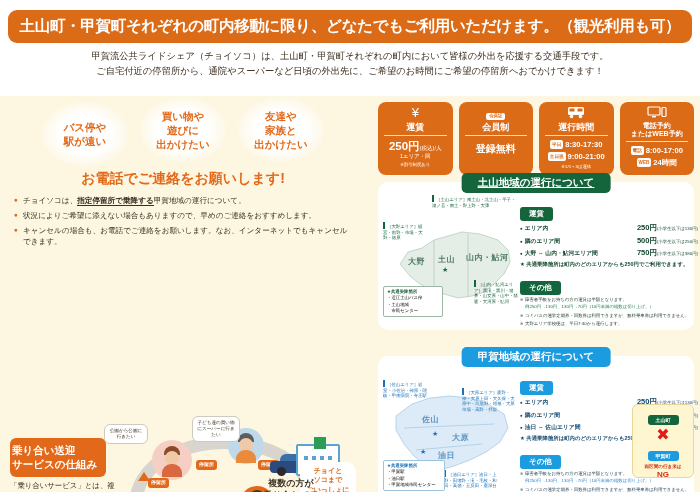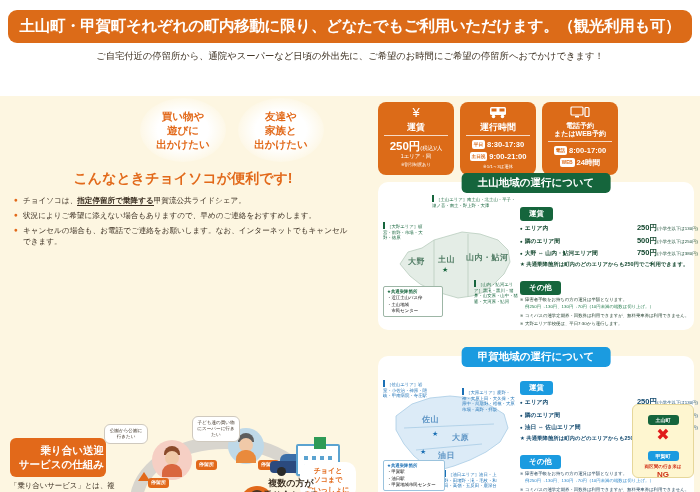--- a/index.html
+++ b/index.html
@@ -57,21 +57,21 @@
   .bl { font-size: 7.6px; color: #3b2f22; line-height: 1.55; margin-bottom: 3px; position: relative; padding-left: 9px; }
   .bl::before { content: "\25CF"; color: #E2691A; position: absolute; left: 0; top: 0; font-size: 6.5px; }
   .bl .u { border-bottom: 1px solid #3b2f22; font-weight: bold; }
   .bl .ind { display: block; padding-left: 1px; }
 
   
   .flow-wrap { position: absolute; left: 0; top: 318px; width: 366px; height: 174px; }
   .flow-title {
     position: absolute; left: 10px; top: 24px; width: 96px;
     background: #E2691A; color: #fff; font-weight: bold; font-size: 10.5px;
-    text-align: right; border-radius: 6px; padding: 6px 2px; line-height: 1.3;
+    text-align: left; border-radius: 6px; padding: 6px 2px; line-height: 1.3;
   }
   .flow-desc {
     position: absolute; left: 10px; top: 66px; width: 108px;
     font-size: 7.4px; color: #3b2f22; line-height: 1.62;
   }
   .loop {
     position: absolute; left: 130px; top: 22px; width: 190px; height: 130px;
     border: 13px solid #D8D5CE; border-radius: 50%;
   }
   .node { position: absolute; border-radius: 50%; }
@@ -127,21 +127,21 @@
   .ic-note { font-size: 4.4px; line-height: 1.3; margin-top: 1px; }
   .tg { display:inline-block; background:#fff; color:#DC6B18; font-size:4.6px; font-weight:bold; border-radius:2px; padding:0.5px 2px; margin-right:2px; vertical-align:1px; }
   .ic-line { font-size: 7.6px; font-weight: bold; line-height: 1.6; }
   .badge-mini { display:inline-block; background:#fff; color:#DC6B18; font-size:4.4px; font-weight:bold; border-radius:2px; padding:1px 3px; }
 
   .panel { position: relative; margin: 7px 6px 0 8px; background: #fff; border-radius: 10px; height: 148px; }
   .panel-head {
     position: absolute; left: 50%; transform: translateX(-50%); top: -9px;
     color: #fff; font-weight: bold; font-size: 10.5px; padding: 3px 16px; border-radius: 5px; white-space: nowrap;
   }
-  .ph-green { background: #15653C; }
+  .ph-green { background: #15653C; text-decoration: underline; }
   .ph-blue  { background: #1B9BE0; }
 
   .map-area { position: absolute; left: 4px; top: 14px; width: 136px; height: 130px; }
   .map-svg { position:absolute; left:0; top:0; }
   .mlabel { position: absolute; font-size: 4.4px; line-height: 1.32; }
   .mlabel.g { color:#15653C; }
   .mlabel.b { color:#1B70B5; }
   .mlabel .bar { display:inline-block; width:2px; height:7px; vertical-align:-1px; margin-right:2px; }
   .mlabel.g .bar { background:#15653C; }
   .mlabel.b .bar { background:#1B70B5; }
@@ -186,49 +186,56 @@
 </style>
 </head>
 <body>
 
 <div class="page">
 
   <div class="top-banner-wrap">
     <div class="top-banner">土山町・甲賀町それぞれの町内移動に限り、どなたでもご利用いただけます。（観光利用も可）</div>
   </div>
   <div class="lead">
+    <div>甲賀流公共ライドシェア（チョイソコ）は、土山町・甲賀町それぞれの町内において皆様の外出を応援する交通手段です。</div>
     <div>ご自宅付近の停留所から、通院やスーパーなど日頃の外出先に、ご希望のお時間にご希望の停留所へおでかけできます！</div>
   </div>
 
   <div class="cream">
 
     <div class="left-col">
 
       <div class="bubbles">
+        <div class="bubble b1">
+          <div>
+            <div>バス停や</div>
+            <div>駅が遠い</div>
+          </div>
+        </div>
         <div class="bubble b2">
           <div>
             <div>買い物や</div>
             <div>遊びに</div>
             <div>出かけたい</div>
           </div>
         </div>
         <div class="bubble b3">
           <div>
             <div>友達や</div>
             <div>家族と</div>
             <div>出かけたい</div>
           </div>
         </div>
       </div>
 
-      <div class="sub-head">こんなときチョイソコが便利です!</div>
+      <div class="sub-head">お電話でご連絡をお願いします!</div>
 
       <div class="bullets">
         <div class="bl">
-          <span>チョイソコは、</span><span class="u">指定停留所で乗降する</span><span>甲賀流公共ライドシェア。</span>
+          <span>チョイソコは、</span><span class="u">指定停留所で乗降する</span><span>甲賀地域の運行について。</span>
         </div>
         <div class="bl">
           <span>状況によりご希望に添えない場合もありますので、早めのご連絡をおすすめします。</span>
         </div>
         <div class="bl">
           <span>キャンセルの場合も、お電話でご連絡をお願いします。なお、インターネットでもキャンセルできます。</span>
         </div>
       </div>
     </div>
 
@@ -308,20 +315,27 @@
         <div class="info-card">
           <div class="ic-icon">¥</div>
           <div class="ic-title">運賃</div>
           <div class="ic-main">
             <span>250円</span><span class="yen-sm">(税込)/人</span>
           </div>
           <div class="ic-sub">1エリア・回</div>
           <div class="ic-note">※割引制度あり</div>
         </div>
 
+        <div class="info-card">
+          <div class="ic-icon">
+            <span class="badge-mini">会員証</span>
+          </div>
+          <div class="ic-title">会員制</div>
+          <div class="ic-main" style="font-size:10px;padding-top:4px;">登録無料</div>
+        </div>
 
         <div class="info-card">
           <div class="ic-icon">
             <svg width="18" height="13" viewBox="0 0 18 13">
               <rect x="1" y="1" width="16" height="8" rx="1.5" fill="#fff"></rect>
               <rect x="2.5" y="2.5" width="5" height="3" fill="#DC6B18"></rect>
               <rect x="10.5" y="2.5" width="5" height="3" fill="#DC6B18"></rect>
               <circle cx="4.5" cy="10.5" r="1.8" fill="#fff"></circle>
               <circle cx="13.5" cy="10.5" r="1.8" fill="#fff"></circle>
             </svg>

